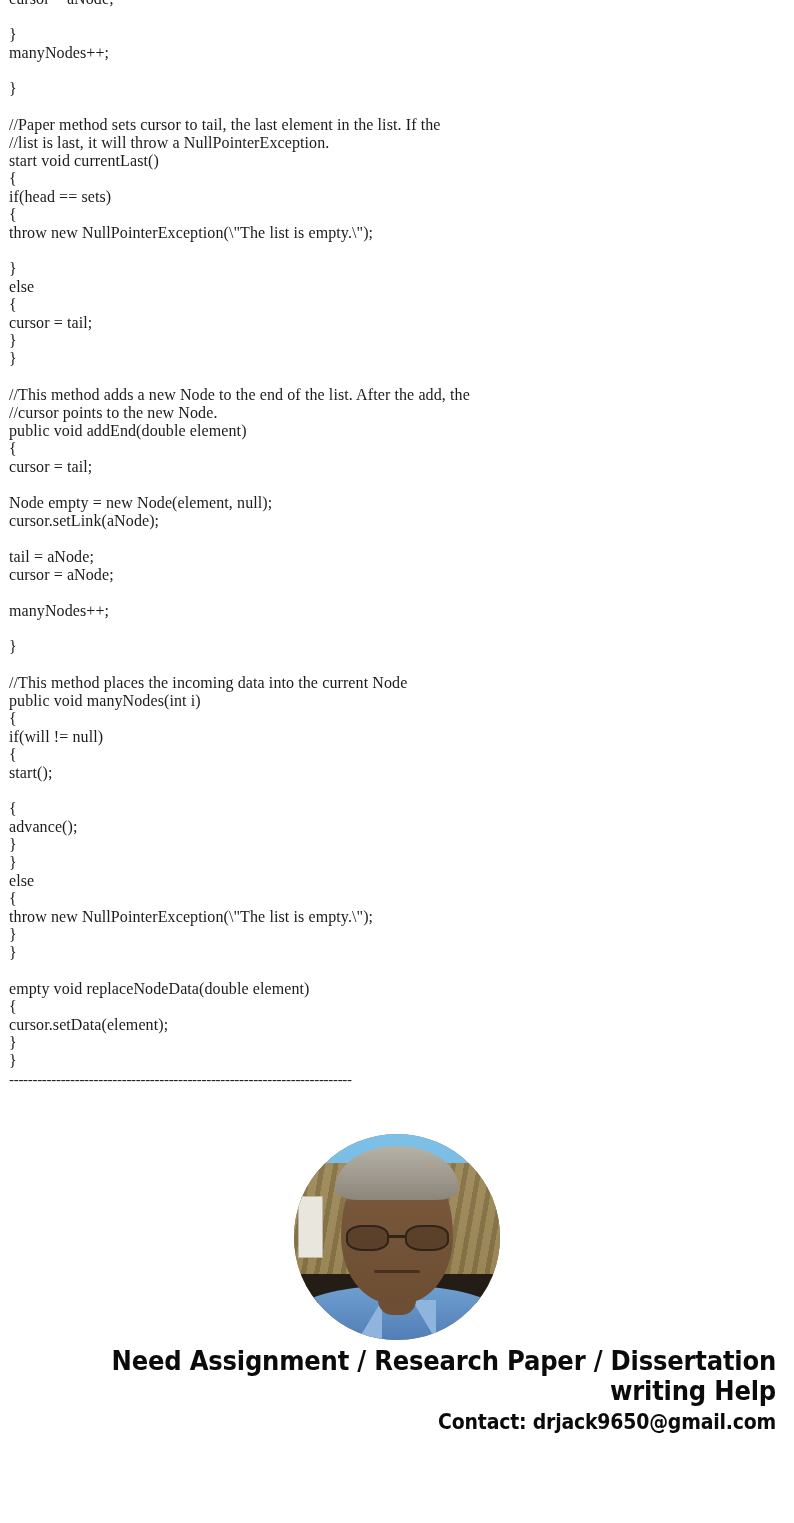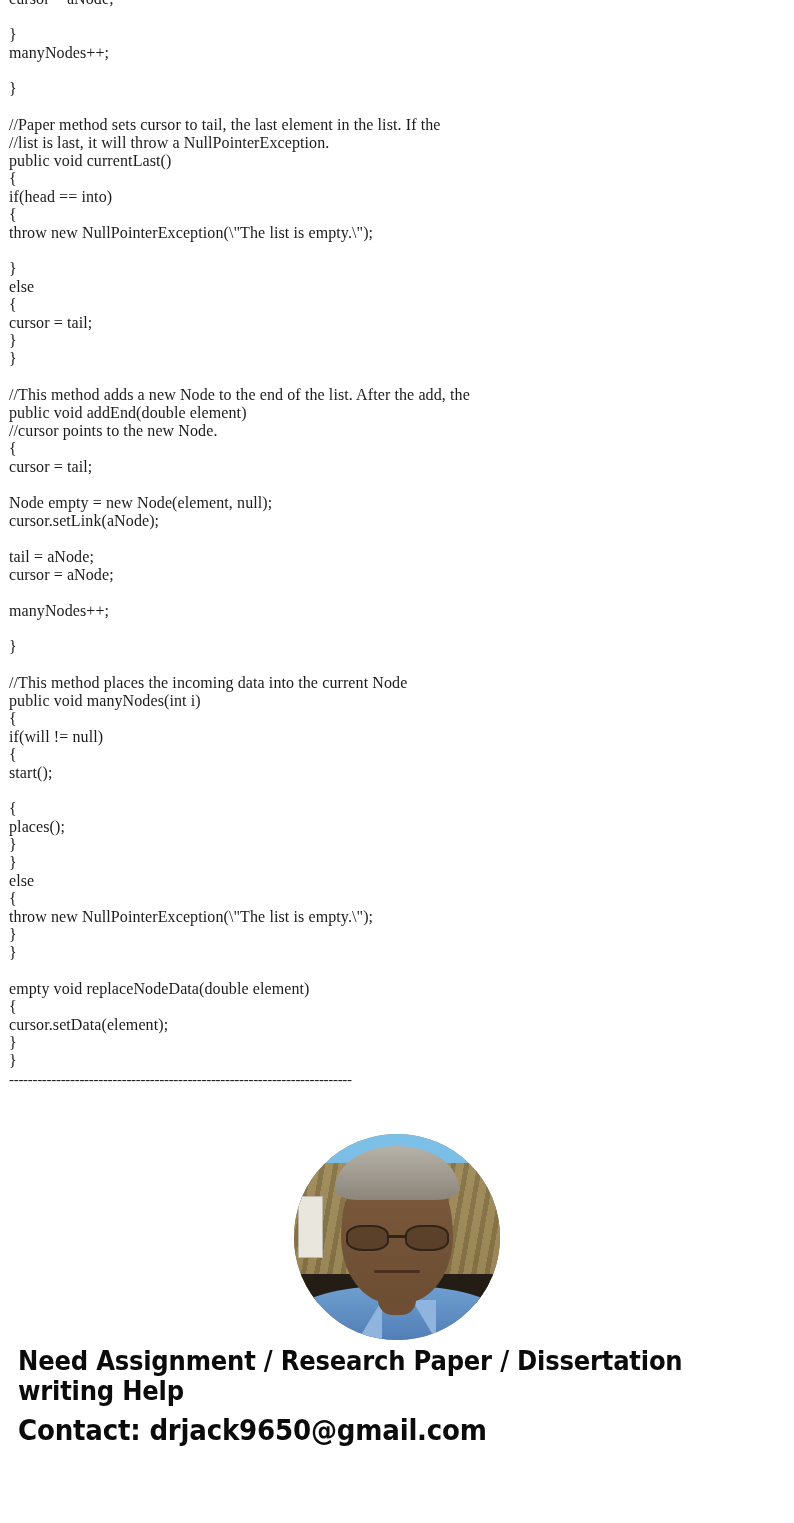--- a/index.html
+++ b/index.html
@@ -184,71 +184,71 @@
     position: absolute;
     left: 39%;
     top: 66%;
     width: 22%;
     height: 3px;
     background: #4a2f20;
     border-radius: 2px;
   }
   
   .footer {
-    text-align: left;
+    text-align: right;
     padding: 0 18px;
     font-family: "DejaVu Sans Condensed", "Liberation Sans Narrow", "Liberation Sans", sans-serif;
   }
   .footer-line1 {
     font-size: 27px;
     font-weight: 700;
     line-height: 30px;
     color: #0b0b0b;
     letter-spacing: -0.2px;
   }
   .footer-line2 {
-    font-size: 29px;
+    font-size: 21px;
     font-weight: 700;
     line-height: 31px;
     color: #0b0b0b;
     letter-spacing: -0.2px;
-    margin-top: 9px;
+    margin-top: 1px;
   }
 </style>
 </head>
 <body>
 
 <div class="page">
 
   <div class="code-block">
     <div class="code-line clipped-top">cursor = aNode;</div>
     <div class="code-line blank"></div>
     <div class="code-line">}</div>
     <div class="code-line">manyNodes++;</div>
     <div class="code-line blank"></div>
     <div class="code-line">}</div>
     <div class="code-line blank"></div>
     <div class="code-line">//Paper method sets cursor to tail, the last element in the list. If the</div>
     <div class="code-line">//list is last, it will throw a NullPointerException.</div>
-    <div class="code-line">public void currentLast()</div>
-    <div class="code-line">{</div>
-    <div class="code-line">if(head == into)</div>
+    <div class="code-line">start void currentLast()</div>
+    <div class="code-line">{</div>
+    <div class="code-line">if(head == sets)</div>
     <div class="code-line">{</div>
     <div class="code-line">throw new NullPointerException(\"The list is empty.\");</div>
     <div class="code-line blank"></div>
     <div class="code-line">}</div>
     <div class="code-line">else</div>
     <div class="code-line">{</div>
     <div class="code-line">cursor = tail;</div>
     <div class="code-line">}</div>
     <div class="code-line">}</div>
     <div class="code-line blank"></div>
     <div class="code-line">//This method adds a new Node to the end of the list. After the add, the</div>
+    <div class="code-line">//cursor points to the new Node.</div>
     <div class="code-line">public void addEnd(double element)</div>
-    <div class="code-line">//cursor points to the new Node.</div>
     <div class="code-line">{</div>
     <div class="code-line">cursor = tail;</div>
     <div class="code-line blank"></div>
     <div class="code-line">Node empty = new Node(element, null);</div>
     <div class="code-line">cursor.setLink(aNode);</div>
     <div class="code-line blank"></div>
     <div class="code-line">tail = aNode;</div>
     <div class="code-line">cursor = aNode;</div>
     <div class="code-line blank"></div>
     <div class="code-line">manyNodes++;</div>
@@ -256,21 +256,21 @@
     <div class="code-line">}</div>
     <div class="code-line blank"></div>
     <div class="code-line">//This method places the incoming data into the current Node</div>
     <div class="code-line">public void manyNodes(int i)</div>
     <div class="code-line">{</div>
     <div class="code-line">if(will != null)</div>
     <div class="code-line">{</div>
     <div class="code-line">start();</div>
     <div class="code-line blank"></div>
     <div class="code-line">{</div>
-    <div class="code-line">places();</div>
+    <div class="code-line">advance();</div>
     <div class="code-line">}</div>
     <div class="code-line">}</div>
     <div class="code-line">else</div>
     <div class="code-line">{</div>
     <div class="code-line">throw new NullPointerException(\"The list is empty.\");</div>
     <div class="code-line">}</div>
     <div class="code-line">}</div>
     <div class="code-line blank"></div>
     <div class="code-line">empty void replaceNodeData(double element)</div>
     <div class="code-line">{</div>

